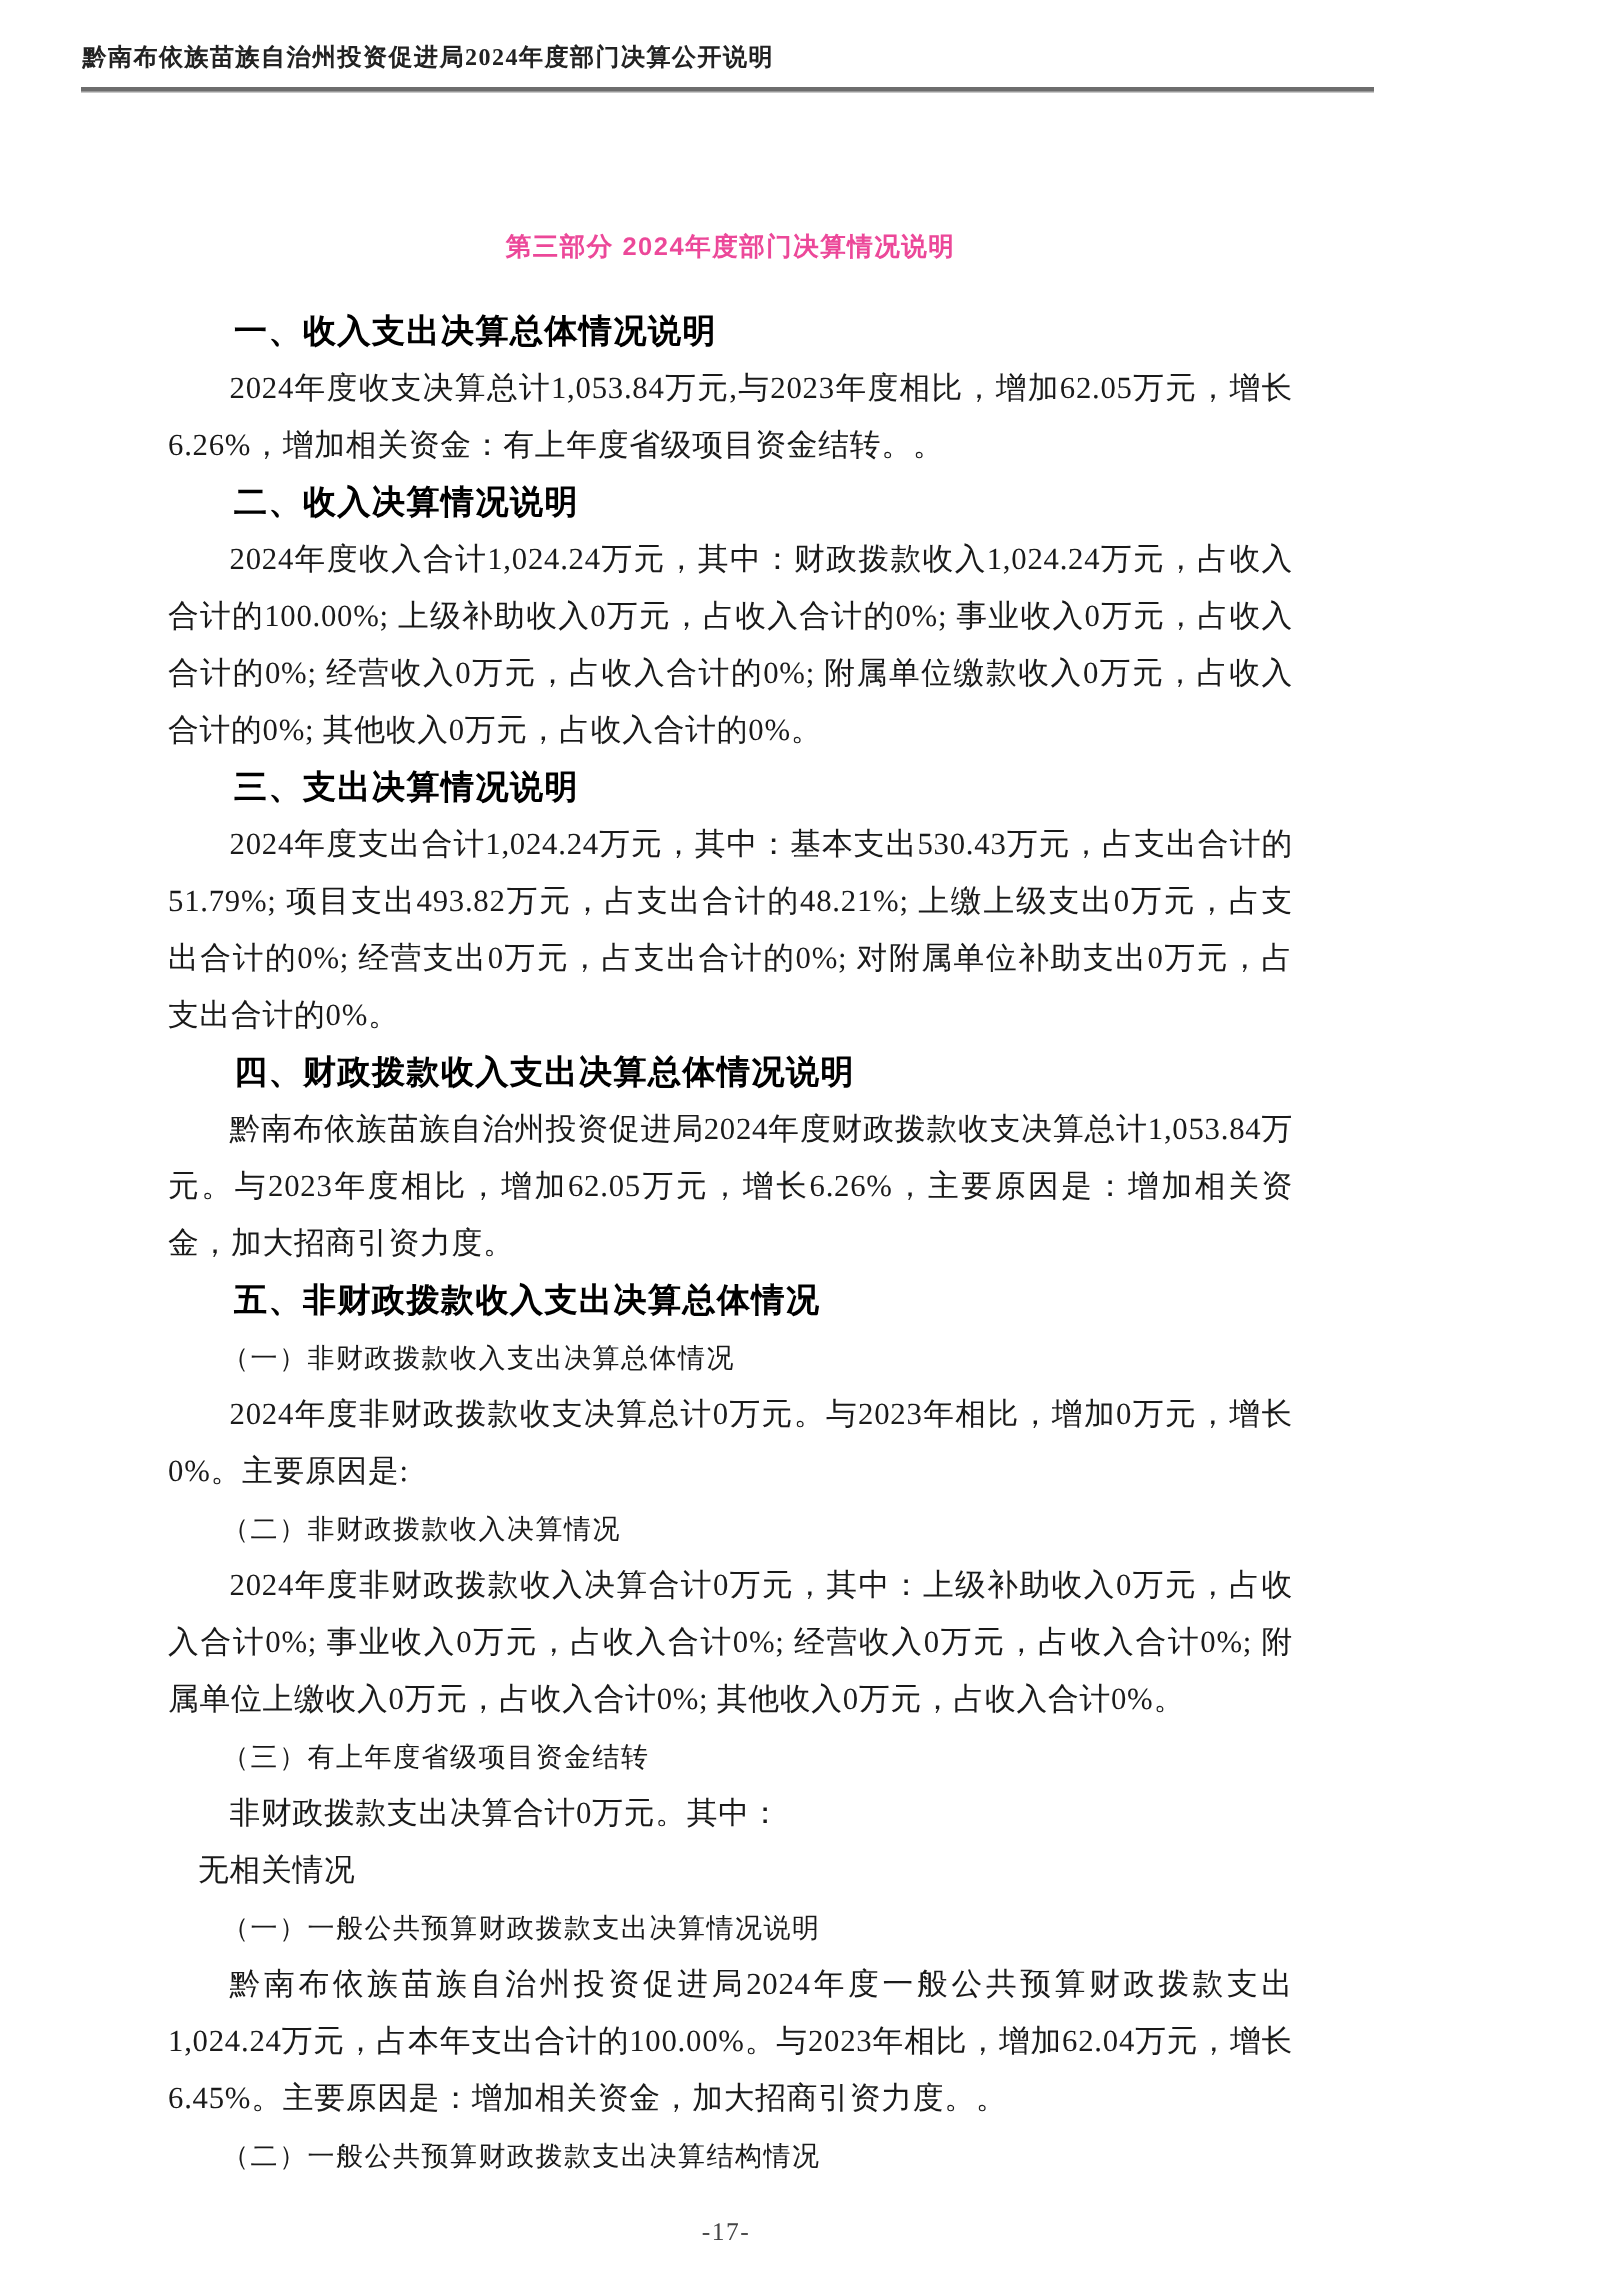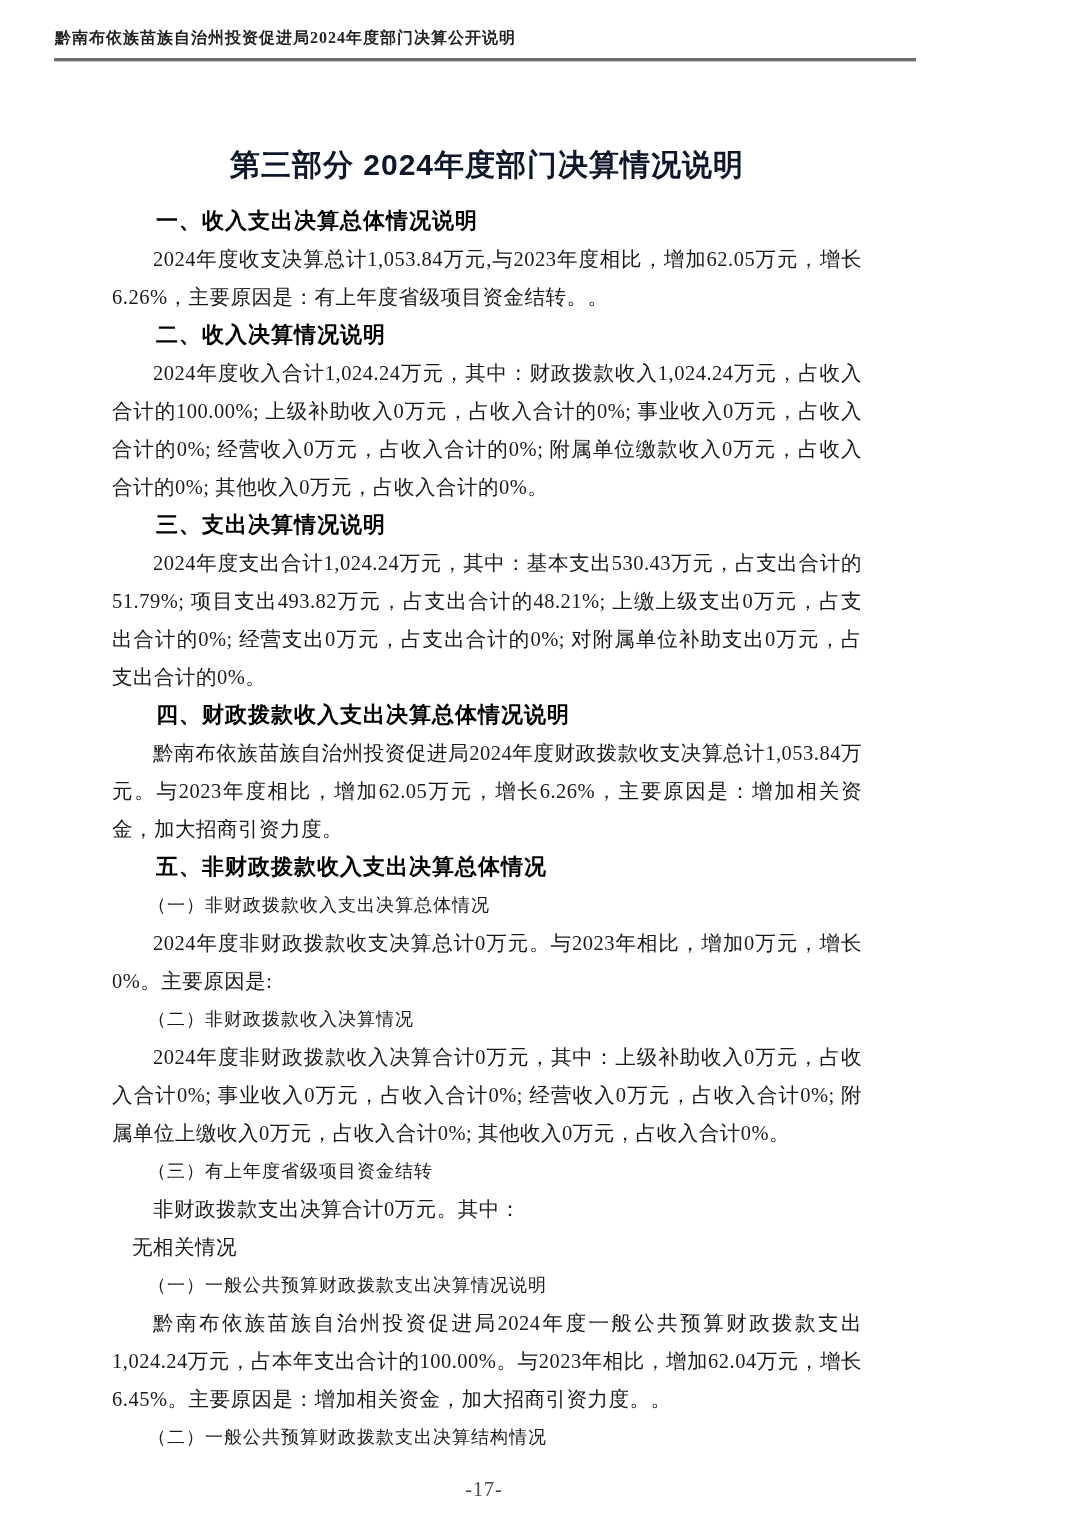--- a/index.html
+++ b/index.html
@@ -37,23 +37,23 @@
   }
   .content {
     position: absolute;
     left: 112px;
     right: 106px;
     top: 148px;
   }
   .doc-title {
     text-align: center;
     font-family: "Liberation Sans", "DejaVu Sans", sans-serif;
-    font-size: 30px;
+    font-size: 17px;
     font-weight: 700;
-    color: #0f172a;
+    color: #ec4899;
     line-height: 34px;
     margin-bottom: 20px;
     letter-spacing: 1px;
   }
   .h1 {
     font-family: Liberation Sans, sans-serif;
     font-size: 22px;
     font-weight: 700;
     color: #000000;
     line-height: 38px;
@@ -81,41 +81,41 @@
     text-indent: 0;
     padding-left: 20px;
     letter-spacing: 0.5px;
   }
   .footer {
     position: absolute;
     left: 0;
     right: 0;
     top: 1478px;
     text-align: center;
-    font-size: 20px;
+    font-size: 17px;
     color: #444444;
     letter-spacing: 1px;
   }
 </style>
 </head>
 <body>
 
 <div class="page">
 
   <div class="page-header">
     <span>黔南布依族苗族自治州投资促进局2024年度部门决算公开说明</span>
   </div>
   <div class="header-rule"></div>
 
   <div class="content">
 
     <div class="doc-title">第三部分 2024年度部门决算情况说明</div>
 
     <div class="h1">一、收入支出决算总体情况说明</div>
-    <p class="para">2024年度收支决算总计1,053.84万元,与2023年度相比，增加62.05万元，增长6.26%，主要原因是：有上年度省级项目资金结转。。</p>
+    <p class="para">2024年度收支决算总计1,053.84万元,与2023年度相比，增加62.05万元，增长6.26%，增加相关资金：有上年度省级项目资金结转。。</p>
 
     <div class="h1">二、收入决算情况说明</div>
     <p class="para">2024年度收入合计1,024.24万元，其中：财政拨款收入1,024.24万元，占收入合计的100.00%; 上级补助收入0万元，占收入合计的0%; 事业收入0万元，占收入合计的0%; 经营收入0万元，占收入合计的0%; 附属单位缴款收入0万元，占收入合计的0%; 其他收入0万元，占收入合计的0%。</p>
 
     <div class="h1">三、支出决算情况说明</div>
     <p class="para">2024年度支出合计1,024.24万元，其中：基本支出530.43万元，占支出合计的51.79%; 项目支出493.82万元，占支出合计的48.21%; 上缴上级支出0万元，占支出合计的0%; 经营支出0万元，占支出合计的0%; 对附属单位补助支出0万元，占支出合计的0%。</p>
 
     <div class="h1">四、财政拨款收入支出决算总体情况说明</div>
     <p class="para">黔南布依族苗族自治州投资促进局2024年度财政拨款收支决算总计1,053.84万元。与2023年度相比，增加62.05万元，增长6.26%，主要原因是：增加相关资金，加大招商引资力度。</p>
 

